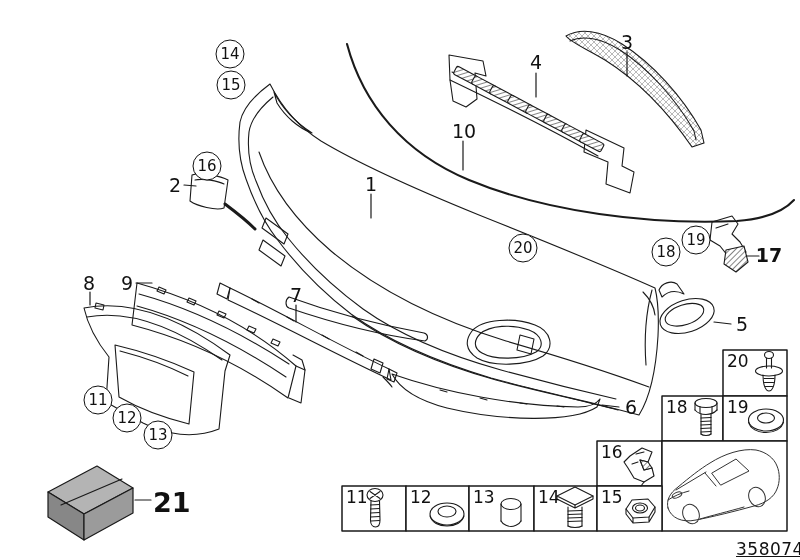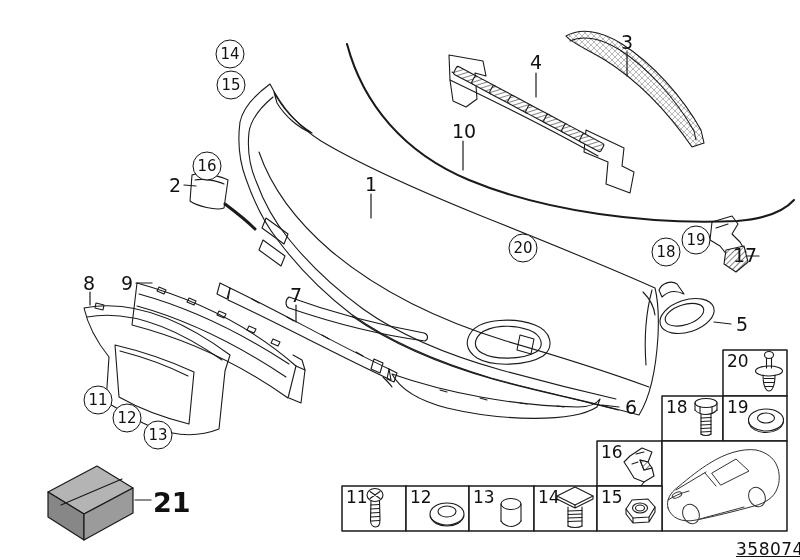--- a/index.html
+++ b/index.html
@@ -263,21 +263,21 @@
   <div class="callout" style="left:371px; top:184px;">1</div>
   <div class="callout" style="left:175px; top:185px;">2</div>
   <div class="callout" style="left:627px; top:42px;">3</div>
   <div class="callout" style="left:536px; top:62px;">4</div>
   <div class="callout" style="left:742px; top:324px;">5</div>
   <div class="callout" style="left:631px; top:407px;">6</div>
   <div class="callout" style="left:296px; top:295px;">7</div>
   <div class="callout" style="left:89px;  top:283px;">8</div>
   <div class="callout" style="left:127px; top:283px;">9</div>
   <div class="callout" style="left:464px; top:131px;">10</div>
-  <div class="callout" style="left:745px; top:255px;">17</div>
+  <div class="callout" style="left:769px; top:255px;font-weight:bold;">17</div>
 
   <div class="ccircle" style="left:98px;  top:400px;">
       <span>11</span>
     </div>
   <div class="ccircle" style="left:127px; top:418px;">
       <span>12</span>
     </div>
   <div class="ccircle" style="left:158px; top:435px;">
       <span>13</span>
     </div>

